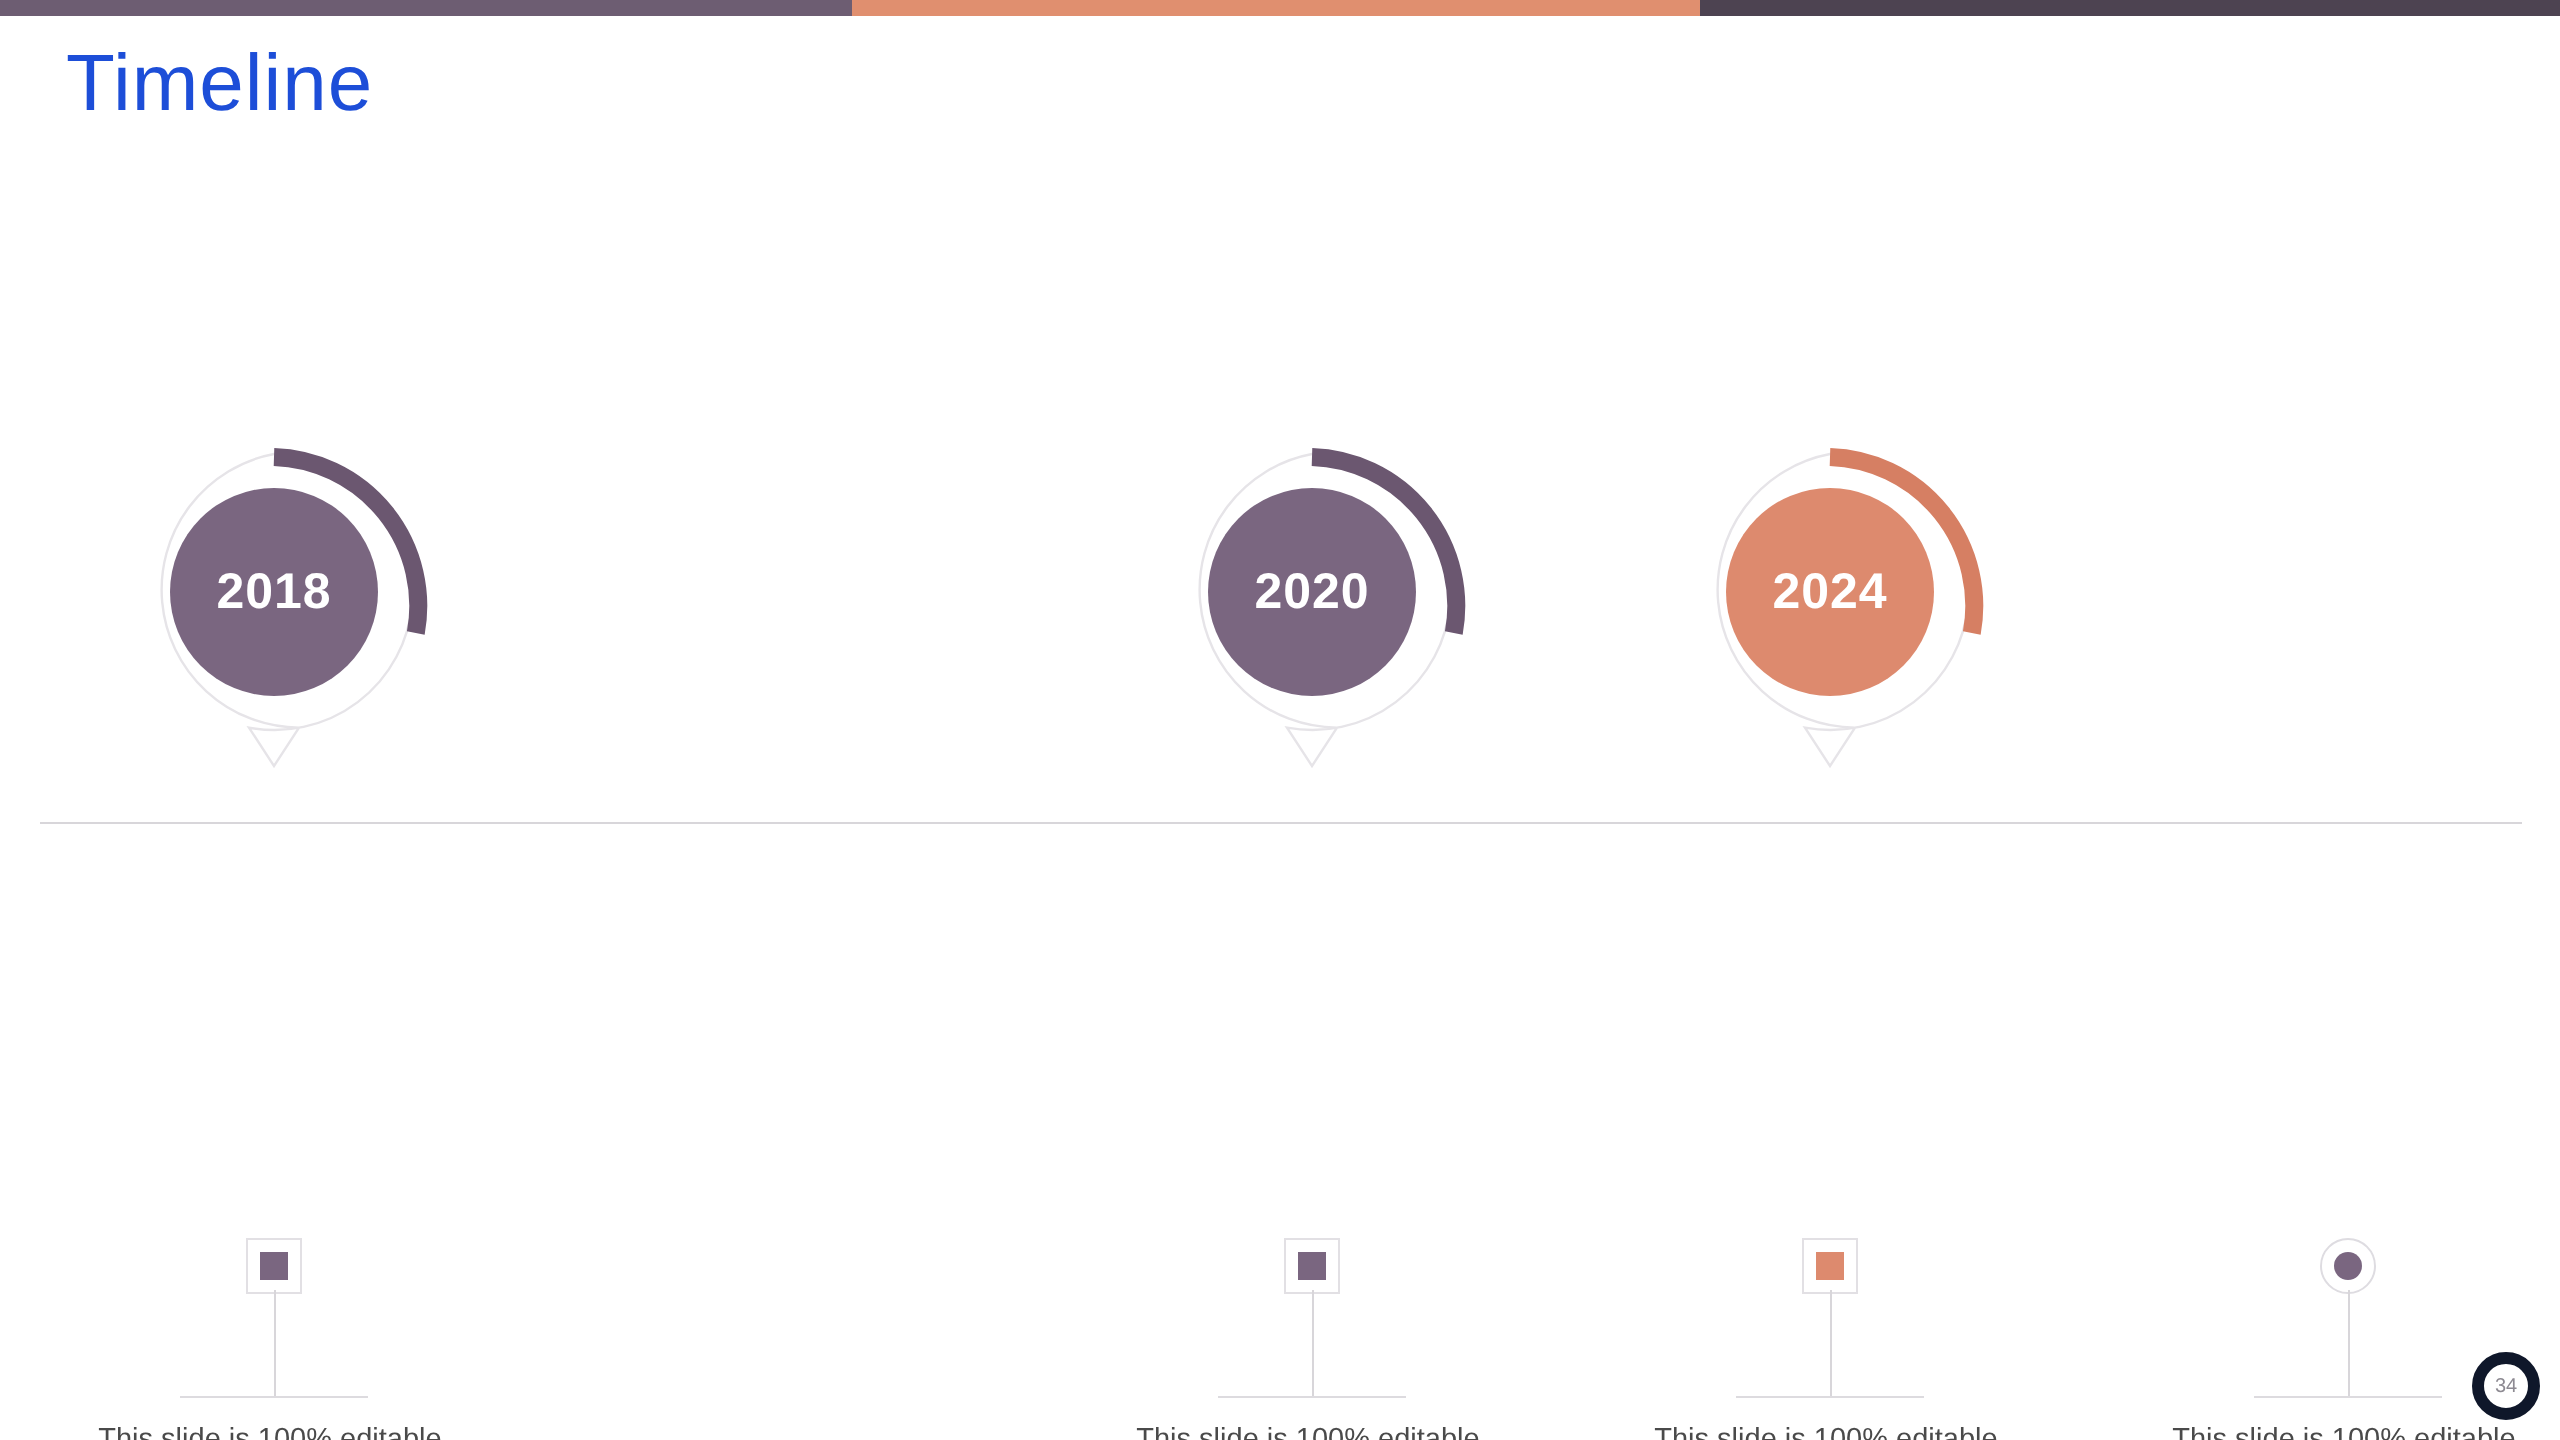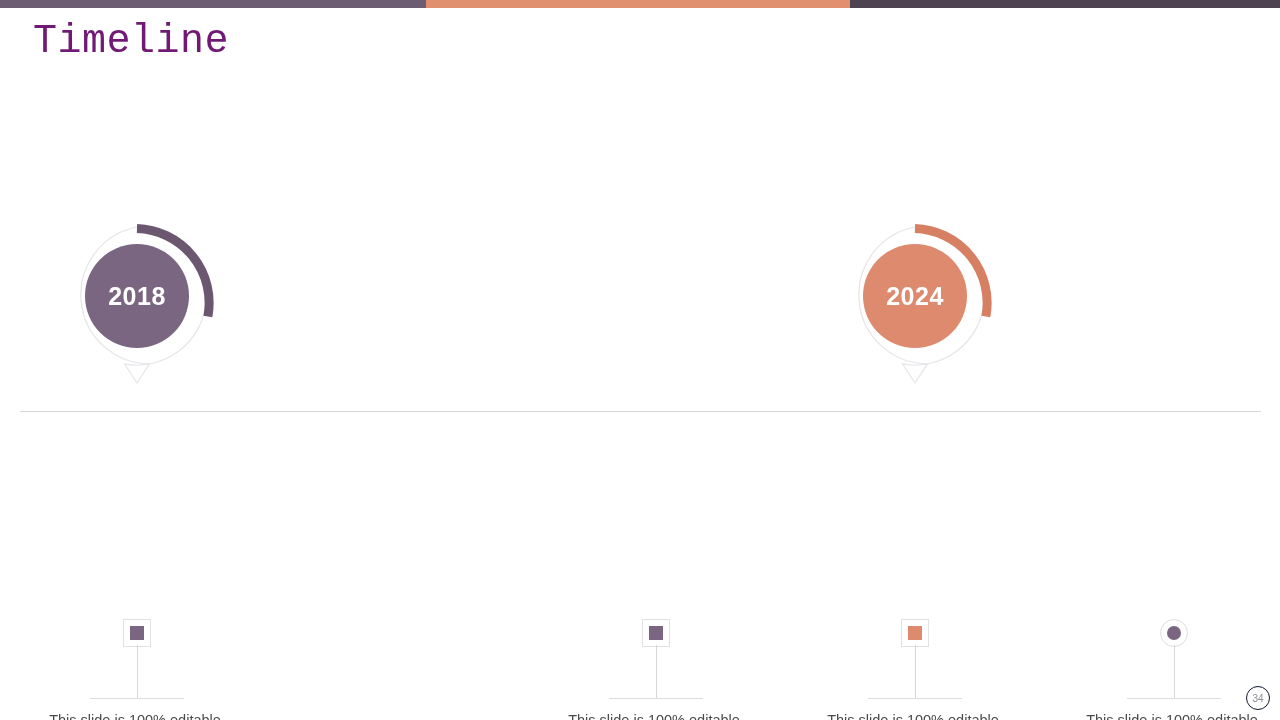--- a/index.html
+++ b/index.html
@@ -28,24 +28,23 @@
   .topbar-mid   { width: 424px; }
   .topbar-right { width: 430px; }
 
   
   .page-title {
     position: absolute;
     left: 33px;
     top: 17px;
     font-size: 40px;
     font-weight: 300;
-    color: #701a75;
+    color: #1d4ed8;
     letter-spacing: 0.5px;
     line-height: 50px;
-    font-family: Liberation Mono, monospace;
   }
 
   
   .timeline-axis {
     position: absolute;
     left: 20px;
     top: 411px;
     width: 1241px;
     height: 1px;
     background: #d8d6da;
@@ -152,21 +151,21 @@
     color: #4a4a4a;
   }
 
   
   .page-badge {
     position: absolute;
     right: 10px;
     bottom: 10px;
     width: 22px;
     height: 22px;
-    border: 1px solid #0f172a;
+    border: 6px solid #0f172a;
     border-radius: 50%;
     display: flex;
     align-items: center;
     justify-content: center;
     font-size: 10px;
     color: #8d8a92;
   }
 </style>
 </head>
 <body>
@@ -192,20 +191,28 @@
         <div class="bubble-year">2018</div>
       </div>
       <div class="node-marker">
         <div class="node-inner" style="background: rgb(122, 102, 128);"></div>
       </div>
       <div class="drop-line"></div>
       <div class="drop-rule"></div>
       <div class="milestone-desc">This slide is 100% editable. Adapt it to your needs and capture your audience's attention.</div>
     </div>
     <div class="milestone" style="left: 510px;">
+      <div class="bubble">
+        <svg width="166" height="166" viewBox="0 0 166 166">
+          <path d="M 83 7 A 69 69 0 1 1 70.5 143.8 L 83 163 L 95.5 143.8 A 69 69 0 0 1 83 7 Z" fill="none" stroke="#e6e4e8" stroke-width="1.2"></path>
+          <path d="M 83 8.5 A 74.5 74.5 0 0 1 153.9 96.5" fill="none" stroke="#6b5770" stroke-width="9"></path>
+          <circle cx="83" cy="76" r="52" fill="#7a6680"></circle>
+        </svg>
+        <div class="bubble-year">2020</div>
+      </div>
       <div class="node-marker">
         <div class="node-inner" style="background: rgb(122, 102, 128);"></div>
       </div>
       <div class="drop-line"></div>
       <div class="drop-rule"></div>
       <div class="milestone-desc">This slide is 100% editable. Adapt it to your needs and capture your audience's attention.</div>
     </div>
     <div class="milestone" style="left: 769px;">
       <div class="bubble">
         <svg width="166" height="166" viewBox="0 0 166 166">

